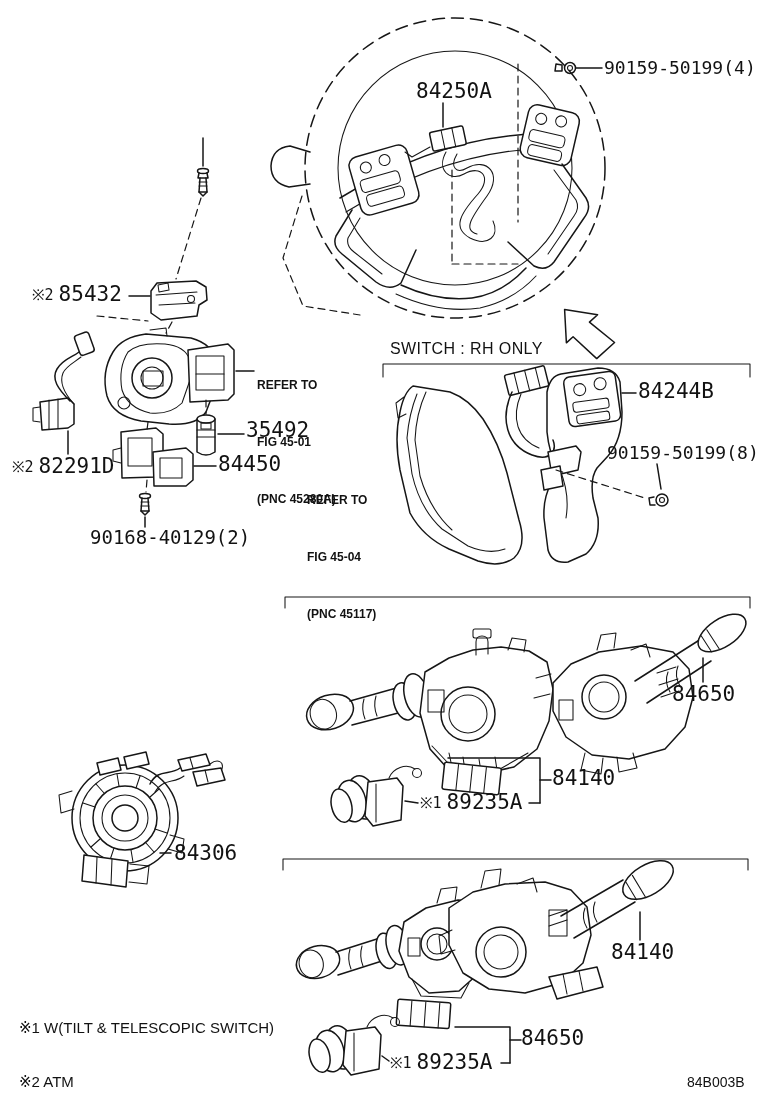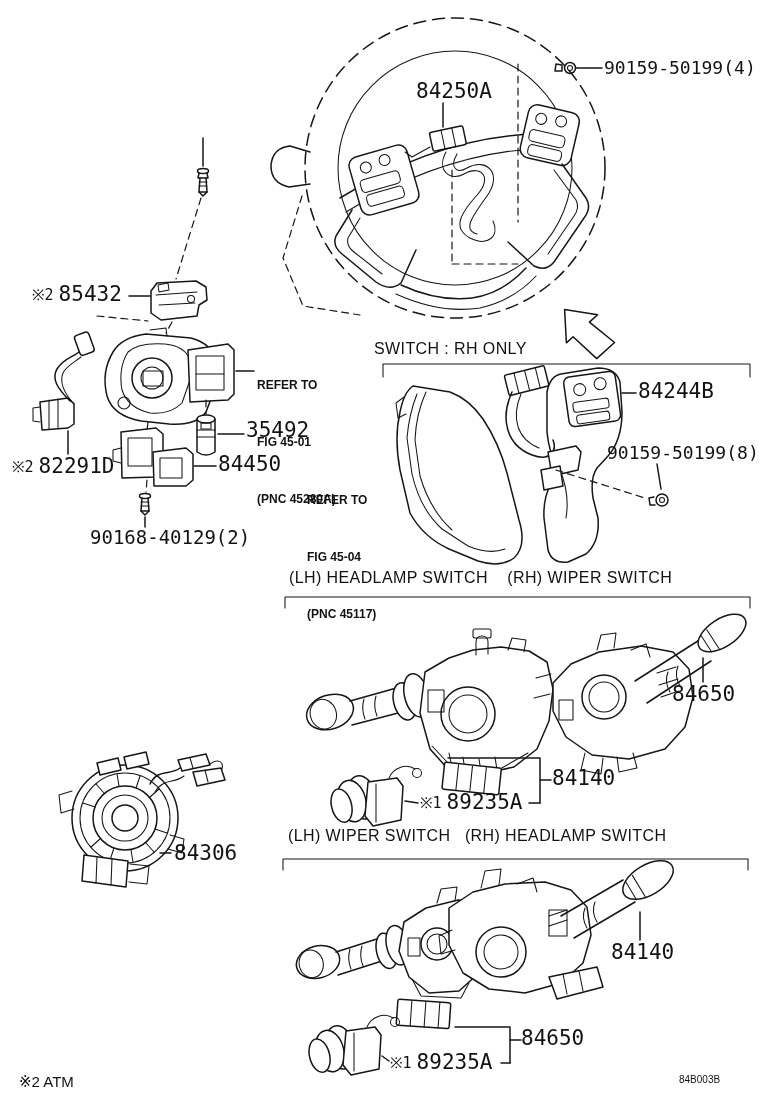--- a/index.html
+++ b/index.html
@@ -18,21 +18,21 @@
   .s19{font-size:19px;}
   .s18{font-size:18px;}
   .refer{position:absolute;font-family:Liberation Sans, sans-serif;font-weight:bold;
       font-size:12px;line-height:19px;white-space:pre;}
   .pref{font-size:15px;margin-right:5px;position:relative;top:-1px;}
   .hdr{position:absolute;font-family:"Liberation Sans","DejaVu Sans",sans-serif;
       font-size:16px;letter-spacing:0.4px;line-height:1;white-space:pre;}
   .fn{position:absolute;font-family:"Liberation Sans","DejaVu Sans",sans-serif;
       font-size:15px;line-height:1;white-space:pre;}
   .code{position:absolute;font-family:"Liberation Sans","DejaVu Sans",sans-serif;
-      font-size:10px;line-height:1;}
+      font-size:14px;line-height:1;margin-left:8px;}
 </style>
 </head>
 <body>
 
 <div id="canvas">
 
 <svg id="art" width="760" height="1112" viewBox="0 0 760 1112">
 
   <g>
     <circle class="dashdot" cx="455" cy="168" r="150"></circle>
@@ -392,46 +392,45 @@
   </div>
 
   <div class="pn s21" style="left:246px;top:420px">35492</div>
 
   <div class="pn s21" style="left:12px;top:456px"><span class="pref">※2</span><span>82291D</span></div>
 
   <div class="pn s21" style="left:218px;top:454px">84450</div>
 
   <div class="pn s19" style="left:90px;top:528px">90168-40129(2)</div>
 
-  <div class="hdr" style="left:374px;top:341px">SWITCH : RH ONLY</div>
+  <div class="hdr" style="left:390px;top:341px">SWITCH : RH ONLY</div>
 
   <div class="pn s21" style="left:638px;top:381px">84244B</div>
 
   <div class="pn s18" style="left:607px;top:444px">90159-50199(8)</div>
 
   <div class="refer" style="left:307px;top:453px">
     <div>REFER TO</div>
     <div>FIG 45-04</div>
     <div>(PNC 45117)</div>
   </div>
 
-  <div class="hdr" style="left:289px;top:570px">(LH) HEADLAMP SWITCH    (RH) WIPER SWITCH</div>
 
   <div class="pn s21" style="left:672px;top:684px">84650</div>
 
   <div class="pn s21" style="left:552px;top:768px">84140</div>
 
   <div class="pn s21" style="left:420px;top:792px"><span class="pref">※1</span><span>89235A</span></div>
 
   <div class="pn s21" style="left:174px;top:843px">84306</div>
 
-  <div class="hdr" style="left:288px;top:828px">(LH) WIPER SWITCH   (RH) HEADLAMP SWITCH</div>
 
   <div class="pn s21" style="left:611px;top:942px">84140</div>
 
   <div class="pn s21" style="left:521px;top:1028px">84650</div>
 
   <div class="pn s21" style="left:390px;top:1052px"><span class="pref">※1</span><span>89235A</span></div>
 
+  <div class="fn" style="left:19px;top:1020px">※1 W(TILT &amp; TELESCOPIC SWITCH)</div>
   <div class="fn" style="left:19px;top:1074px">※2 ATM</div>
 
   <div class="code" style="left:679px;top:1075px">84B003B</div>
 </div>
 
 </body></html>

